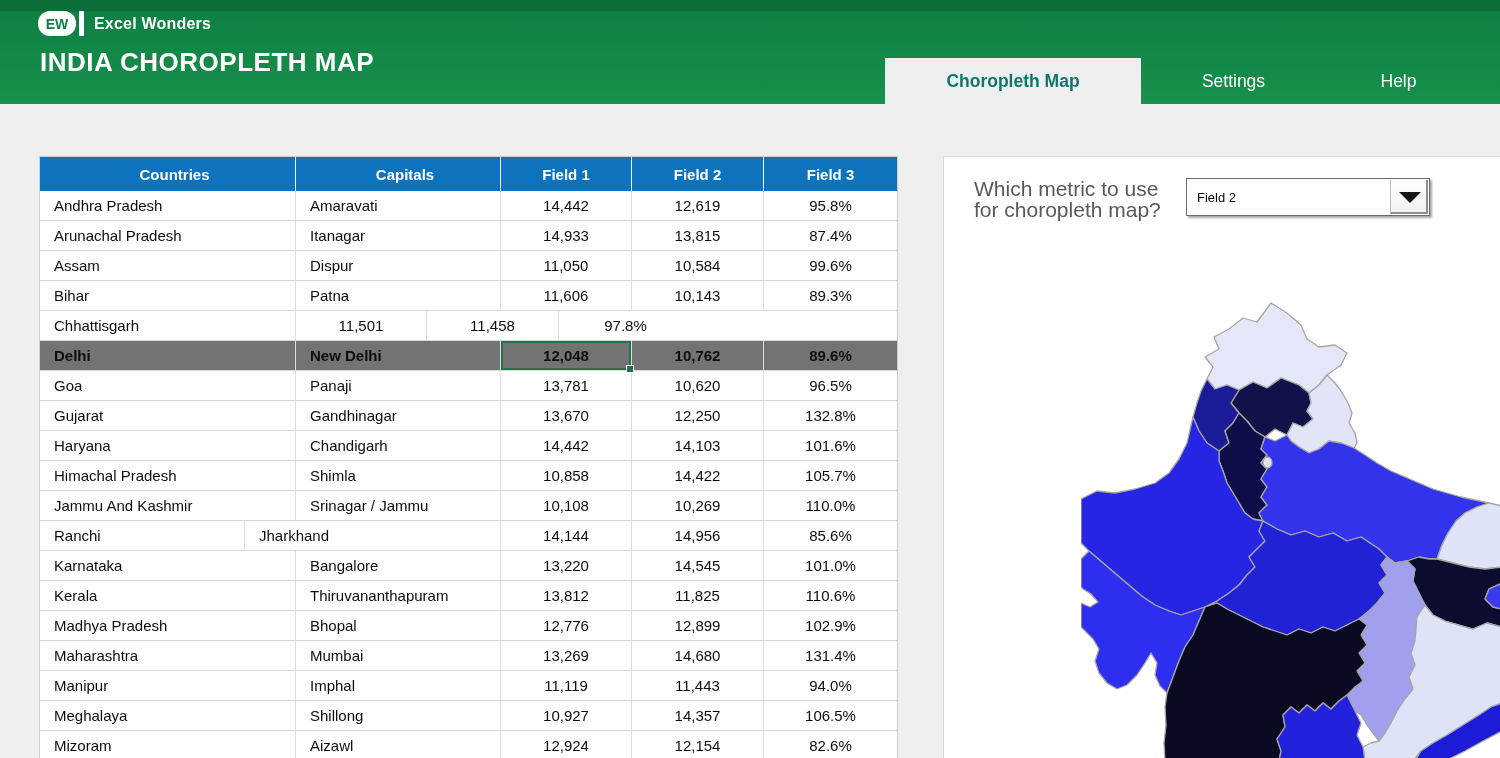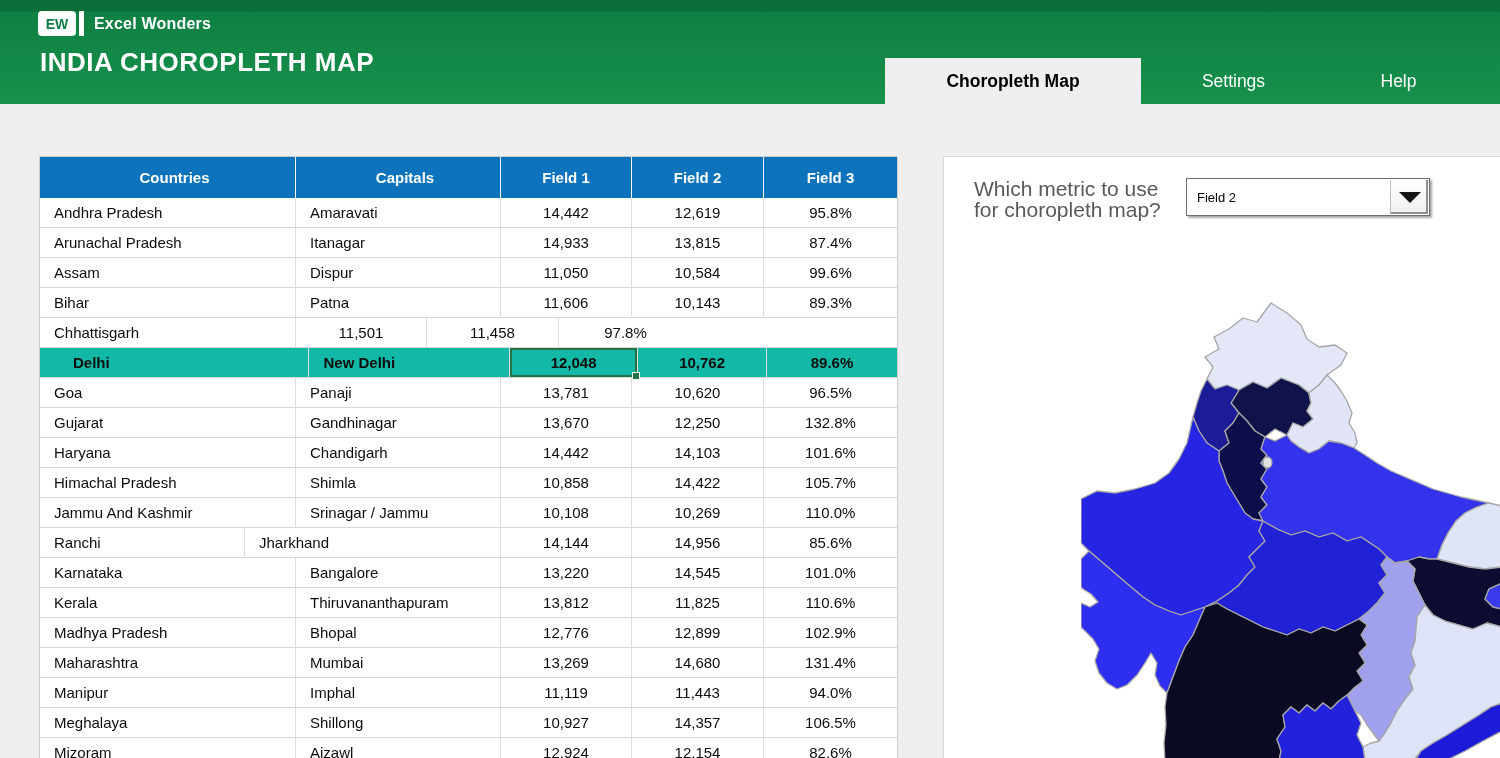--- a/index.html
+++ b/index.html
@@ -8,60 +8,60 @@
     background:#efefef; font-family:"Liberation Sans", sans-serif;
     -webkit-font-smoothing:antialiased;
   }
   
   .appbar {
     position:absolute; left:0; top:0; width:1500px; height:104px;
     background:linear-gradient(180deg,#0b6d38 0,#0b6d38 11px,#0f8043 12px,#17914b 100%);
   }
   .brand-row { position:absolute; left:38px; top:11px; display:flex; align-items:center; }
   .logo-box {
-    width:38px; height:25px; background:#fff; border-radius:4px;
+    width:38px; height:25px; background:#fff; border-radius:12px;
     display:flex; align-items:center; justify-content:center;
     color:#0f8043; font-weight:700; font-size:14px; letter-spacing:0;
   }
   .logo-bar { width:5px; height:25px; background:#fff; border-radius:1px; margin-left:3px; }
   .brand-name { color:#fff; font-size:16px; font-weight:600; margin-left:10px; letter-spacing:.2px; }
   .app-title {
     position:absolute; left:40px; top:47px; color:#fff;
     font-size:26px; font-weight:700; letter-spacing:.5px;text-align:right;
   }
   .tab {
     position:absolute; bottom:0; height:46px; display:flex; align-items:center; justify-content:center;
     color:#fff; font-size:17.5px; cursor:pointer;
   }
-  .tab.active { background:#efefef; color:#000000; font-weight:700; }
+  .tab.active { background:#efefef; color:#0f766e; font-weight:700; }
   .tab-choropleth { left:885px; width:256px; }
   .tab-settings   { left:1141px; width:185px; }
   .tab-help       { left:1326px; width:145px; }
 
   
   .tbl { position:absolute; left:40px; top:157px; width:857px; box-shadow:0 0 0 1px #cdcdcd; }
-  .tbl-header { display:flex; height:41px; }
+  .tbl-header { display:flex; height:34px; }
   .th {
     display:flex; align-items:center; justify-content:center;
     color:#fff; font-weight:700; font-size:15px; box-sizing:border-box;
     border-right:1px solid rgba(255,255,255,.95);
   }
   .th:last-child { border-right:none; }
   .tr { display:flex; height:29px; background:#fff; border-bottom:1px solid #d8d8d8; }
   .td {
     display:flex; align-items:center; font-size:15px; color:#0d0d0d;
     box-sizing:border-box; border-right:1px solid #dedede; background:transparent;
   }
   .td:last-child { border-right:none; }
   .c0 { width:256px; padding-left:14px; }
   .c1 { width:205px; padding-left:14px; }
   .c2 { width:131px; justify-content:center; }
   .c3 { width:132px; justify-content:center; }
   .c4 { width:133px; justify-content:center; }
-  .tr.selected { background:#14b8a6;padding-left:19px; }
+  .tr.selected { background:#737373; }
   .tr.selected .td { font-weight:700; }
   .sel-cell { position:relative; box-shadow:inset 0 0 0 2px #217346; z-index:2; }
   .sel-cell::after {
     content:""; position:absolute; right:-3px; bottom:-3px; width:6px; height:6px;
     background:#217346; border:1px solid #fff; z-index:3;
   }
 
   
   .panel {
     position:absolute; left:943px; top:156px; width:580px; height:620px;

